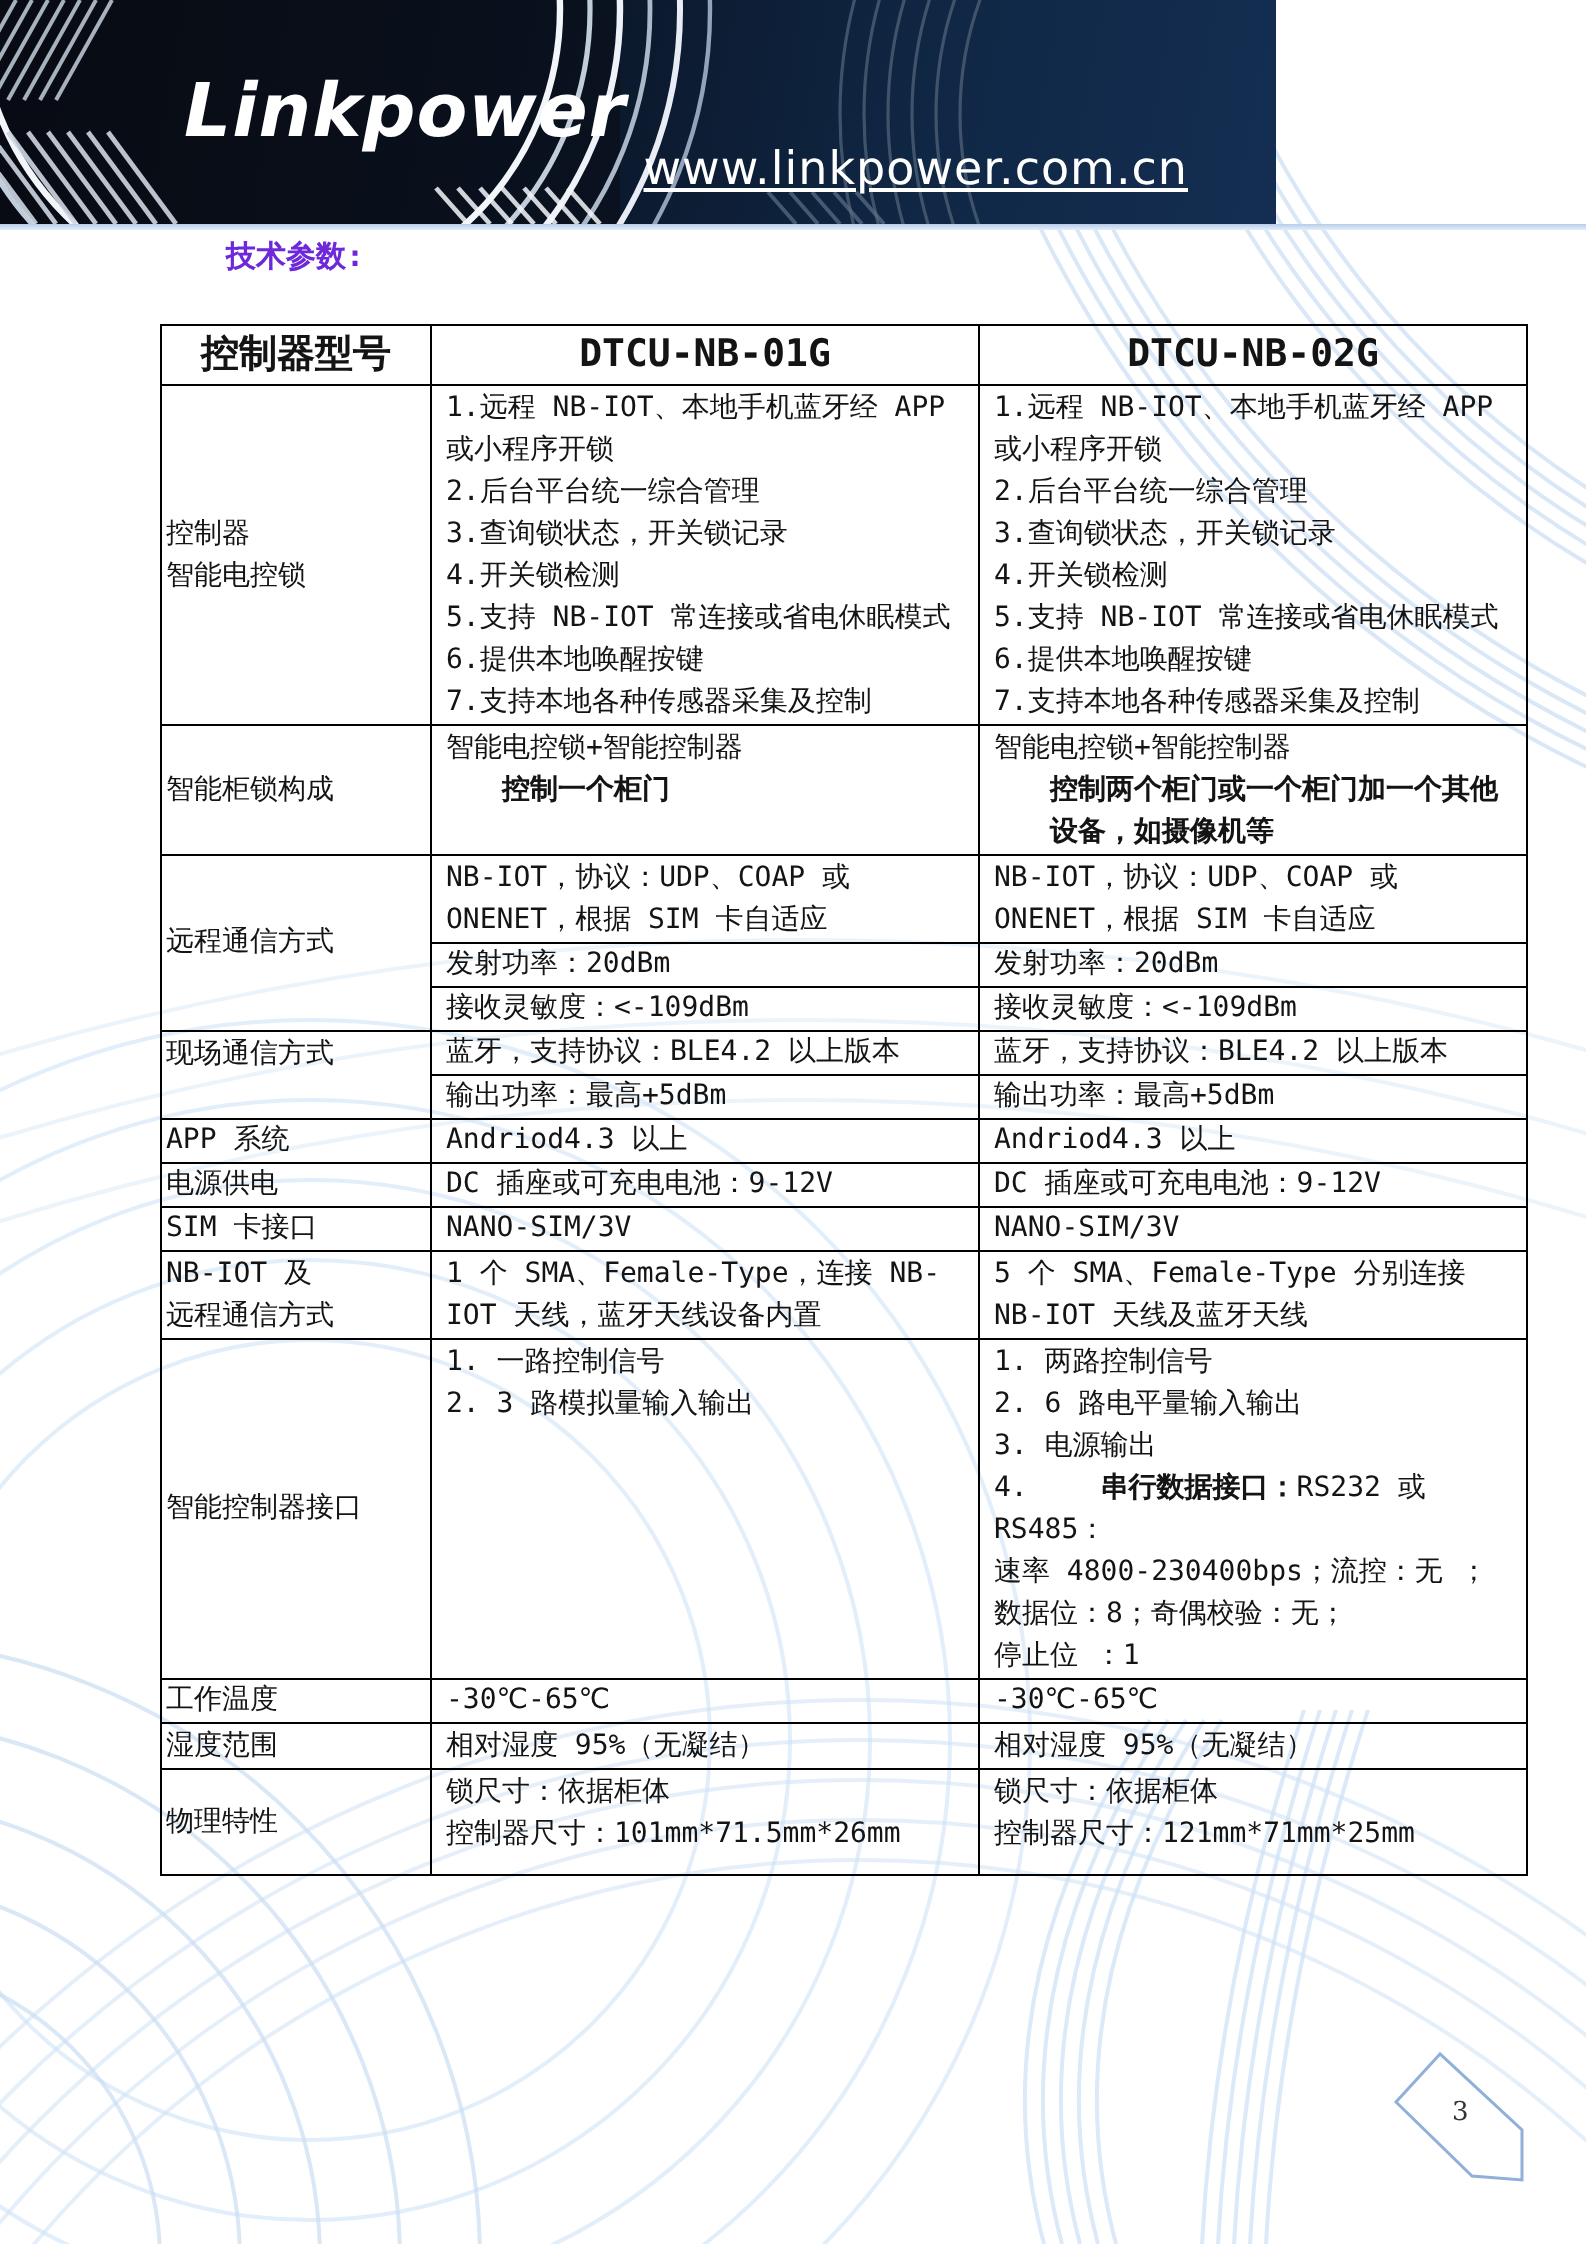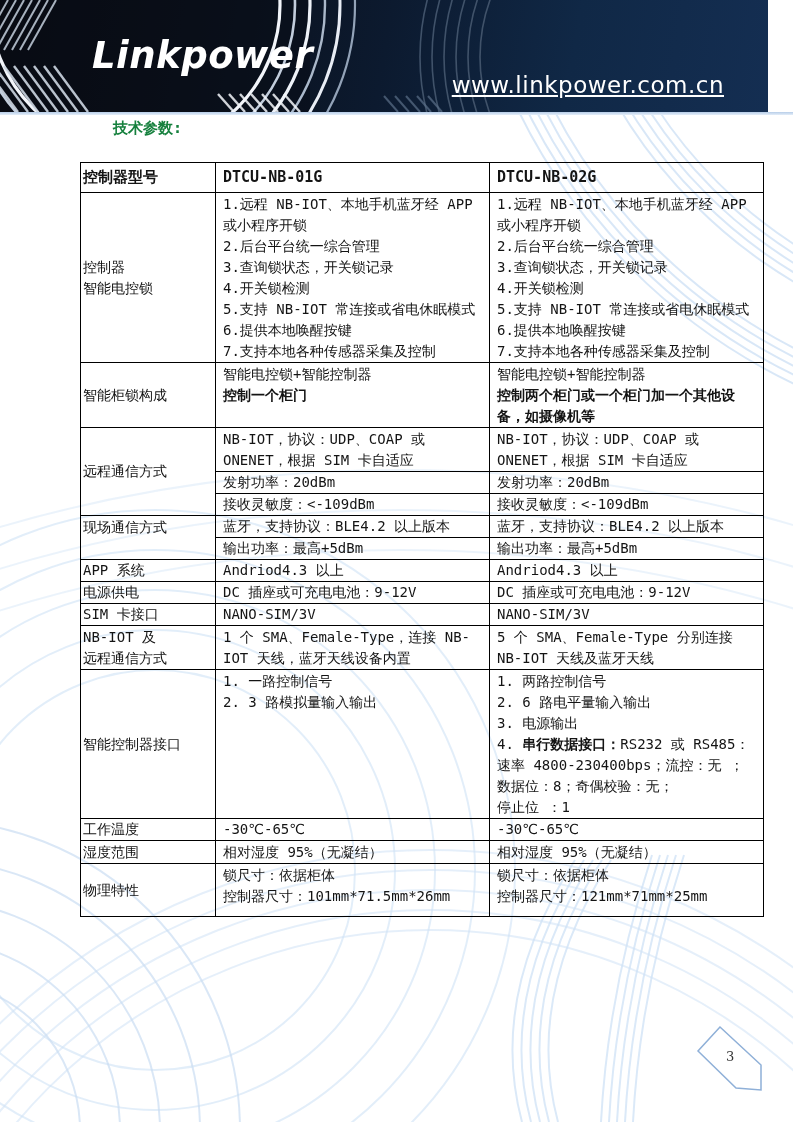--- a/index.html
+++ b/index.html
@@ -3,44 +3,44 @@
 <meta charset="utf-8">
 <style>
   html,body{margin:0;padding:0;background:#ffffff;}
   .page{position:relative;width:793px;height:1122px;background:#fff;overflow:hidden;
         font-family:"DejaVu Sans Mono","DejaVu Sans",sans-serif;color:#141414;}
 
   
   .wm{position:absolute;left:0;top:0;width:793px;height:1122px;pointer-events:none;}
 
   
-  .hd{position:absolute;left:0;top:0;width:768px;height:112px;overflow:hidden;
+  .hd{position:absolute;left:0;top:0;width:638px;height:112px;overflow:hidden;
       background:linear-gradient(100deg,#070a10 0%,#0a111d 28%,#0c1a2f 50%,#102846 74%,#142e52 100%);}
   .hd svg{position:absolute;left:0;top:0;}
   .logo{position:absolute;left:92px;top:34px;font-size:37px;font-weight:bold;font-style:italic;
         color:#ffffff;letter-spacing:0.5px;font-family:"DejaVu Sans","Liberation Sans",sans-serif;}
   .hd-co{position:absolute;right:49px;top:50px;font-size:17px;color:#96a4ba;letter-spacing:1px;
          font-family:"DejaVu Sans","Liberation Sans",sans-serif;}
   .hd-url{position:absolute;right:44px;top:72px;font-size:23px;color:#ffffff;letter-spacing:0.5px;
           font-family:"DejaVu Sans","Liberation Sans",sans-serif;text-decoration:underline;}
   .hd-line{position:absolute;left:0;top:112px;width:793px;height:3px;
            background:linear-gradient(180deg,#b7cde8,#e4eef9);}
 
   
-  .sect{position:absolute;left:113px;top:119px;font-size:15px;font-weight:bold;color:#15803d;text-align:right;}
+  .sect{position:absolute;left:113px;top:119px;font-size:15px;font-weight:bold;color:#6d28d9;text-align:right;}
 
   
   table.spec{position:absolute;left:80px;top:162px;width:683px;border-collapse:collapse;
              table-layout:fixed;font-size:14px;line-height:21px;background:transparent;}
   .spec td{border:1.5px solid #000;padding:0 7px;vertical-align:middle;word-break:break-word;}
   .spec .lbl{text-align:left;padding:0 2px;}
-  .spec .hdr{font-weight:bold;text-align:left;font-size:15px;}
+  .spec .hdr{font-weight:bold;text-align:center;font-size:19px;}
   .spec .top{vertical-align:top;padding-top:1px;}
   .spec .vtop{vertical-align:top;padding-top:1px;margin-top:14px;}
-  .b{font-weight:bold;}
+  .b{font-weight:bold;margin-left:28px;}
   .ln{min-height:21px;}
 
   
   .pgnum{position:absolute;left:675px;top:1015px;width:100px;height:90px;}
   .pgnum svg{position:absolute;left:0;top:0;}
   .pgnum span{position:absolute;left:51px;top:34px;font-size:13px;color:#333;
               font-family:"DejaVu Serif","Liberation Serif",serif;}
 </style>
 </head>
 <body>

